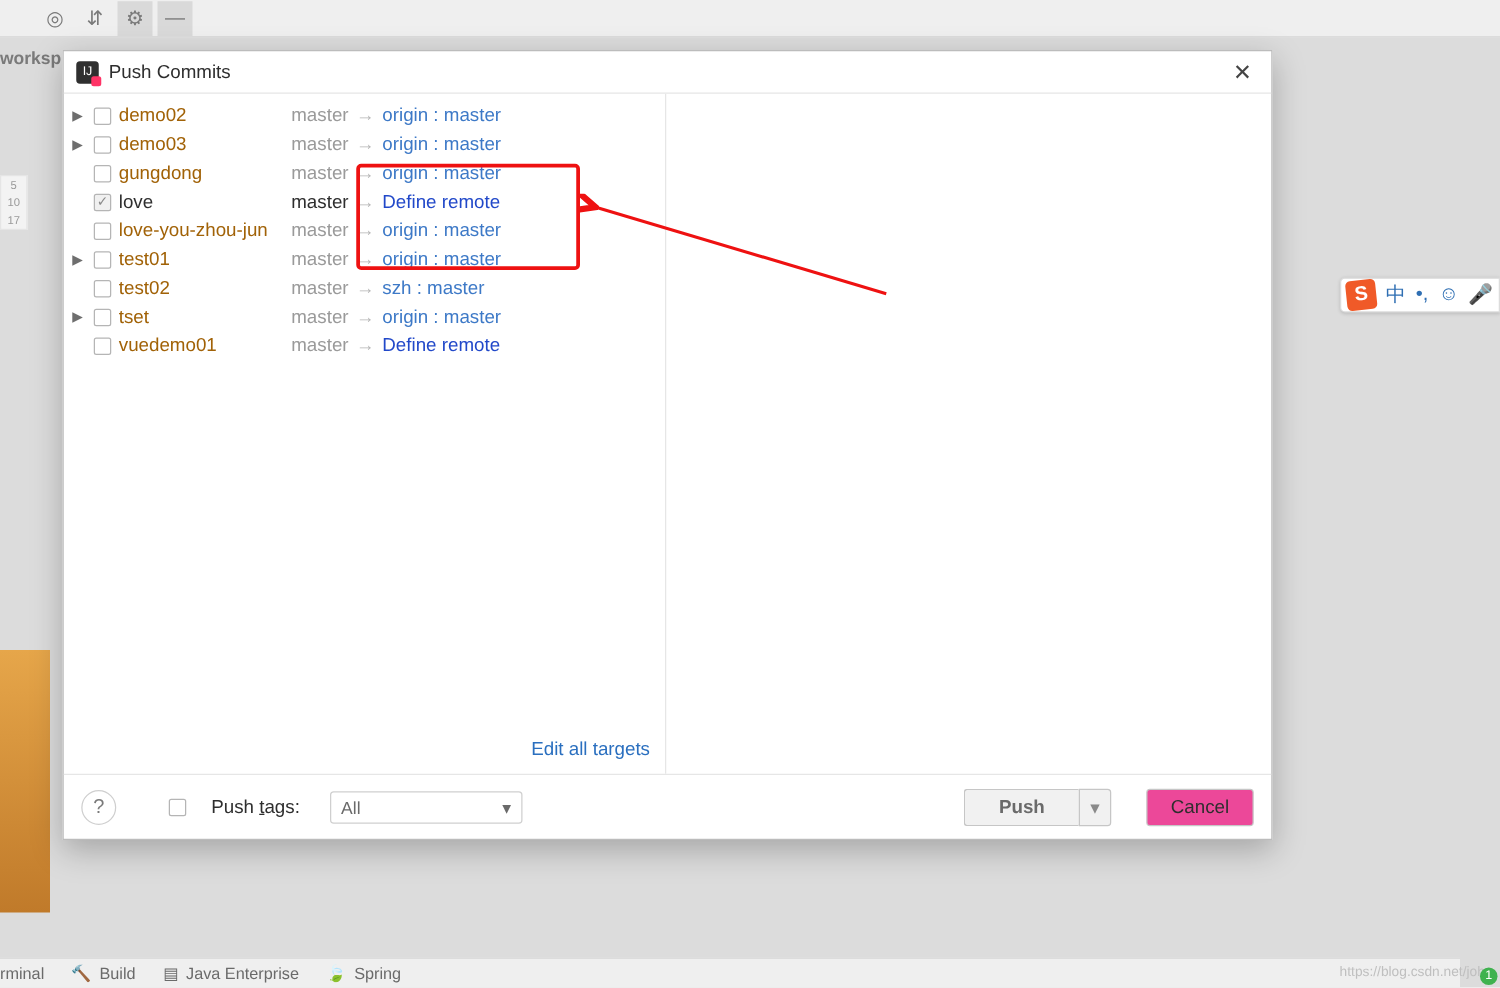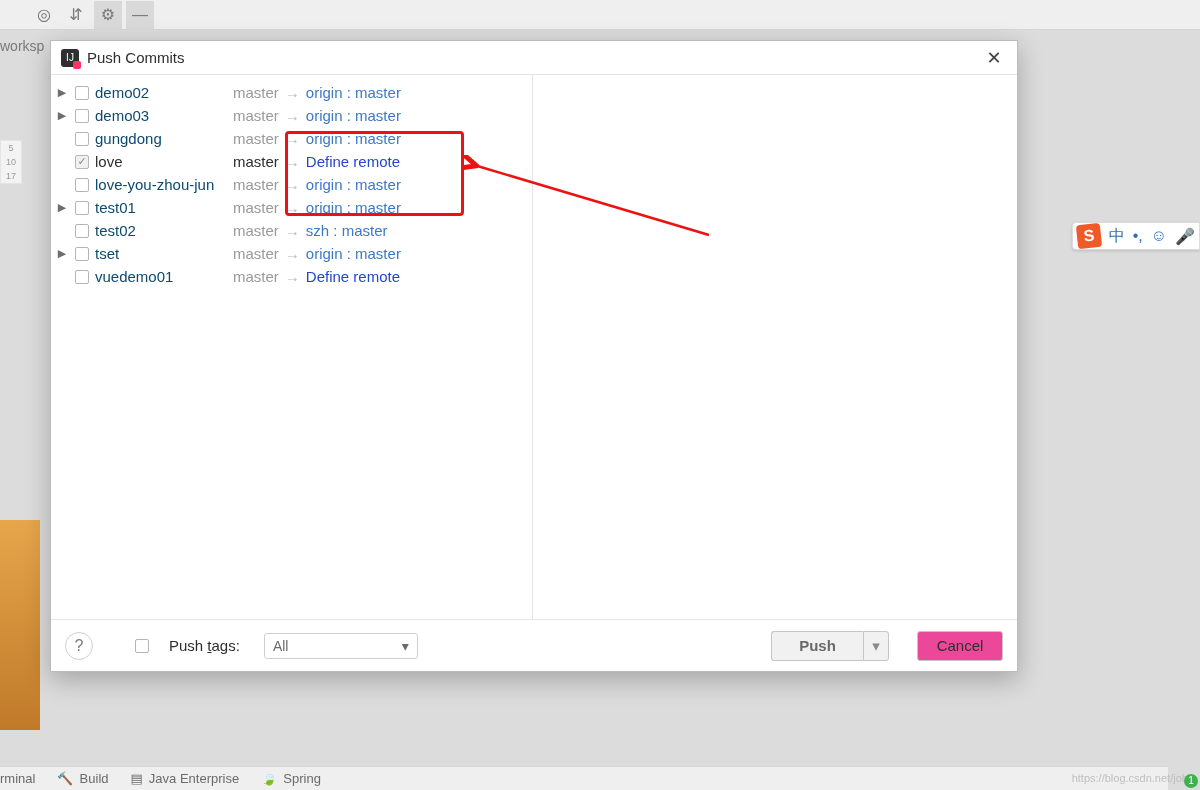--- a/index.html
+++ b/index.html
@@ -3,21 +3,21 @@
 <meta charset="utf-8">
 <style>
   * { box-sizing: border-box; font-family: "Segoe UI", Arial, sans-serif; }
   html, body { margin:0; padding:0; width:1200px; height:790px; overflow:hidden; }
   body { background:#dcdcdc; position:relative; }
 
   
   .bg-toolbar { position:absolute; left:0; top:0; height:30px; width:1200px; background:#efefef; border-bottom:1px solid #d6d6d6; display:flex; align-items:center; padding-left:30px; gap:4px;}
   .bg-toolbar .tbtn { width:28px; height:28px; display:flex; align-items:center; justify-content:center; color:#7a7a7a; font-size:16px; }
   .bg-toolbar .tbtn.sel { background:#d9d9d9; }
-  .bg-label { position:absolute; left:0; top:38px; color:#7a7a7a; font-size:14px; }
+  .bg-label { position:absolute; left:0; top:38px; color:#7a7a7a; font-size:14px;font-weight:bold; }
   .bg-editor-tools { position:absolute; left:530px; top:80px; height:24px; display:flex; align-items:center; gap:12px; color:#9a9a9a;}
   .bg-editor-tools .sep { width:1px; height:18px; background:#cfcfcf; }
   .bg-editor-tools-right { position:absolute; left:940px; top:80px; display:flex; gap:12px; color:#9a9a9a;}
   .bg-ruler { position:absolute; left:0; top:140px; width:22px; background:#f3f3f3; border:1px solid #e5e5e5; font-size:9px; color:#9a9a9a; text-align:center; line-height:14px;}
   .bg-bottom { position:absolute; left:0; bottom:0; height:24px; width:1168px; background:#efefef; border-top:1px solid #d6d6d6; display:flex; align-items:center; gap:22px; padding-left:0; color:#6a6a6a; font-size:13px;}
   .bg-bottom .item { display:flex; align-items:center; gap:6px;}
   .bg-orange { position:absolute; left:0; top:520px; width:40px; height:210px; background:linear-gradient(#e6a64a,#c07a2a); }
   .bg-watermark { position:absolute; right:6px; bottom:6px; color:#bfbfbf; font-size:11px; }
   .bg-badge { position:absolute; right:2px; bottom:2px; width:14px; height:14px; border-radius:50%; background:#3fb24f; color:#fff; font-size:10px; line-height:14px; text-align:center;}
 
@@ -34,21 +34,21 @@
   .titlebar .title { font-size:15px; color:#2e2e2e; }
   .titlebar .close { margin-left:auto; width:26px; text-align:center; font-size:18px; color:#444; cursor:pointer;}
   .dialog-body { flex:1; display:flex; min-height:0;}
   .left { width:482px; border-right:1px solid #e6e6e6; display:flex; flex-direction:column;}
   .tree { flex:1; overflow:auto; padding:6px 0 0 0;}
   .row { display:flex; align-items:center; height:23px; font-size:15px; }
   .arrow { width:14px; text-align:center; color:#6e6e6e; font-size:11px; margin-left:4px;}
   .arrow.blank { visibility:hidden;}
   .chk { width:14px; height:14px; border:1px solid #b5b5b5; border-radius:2px; margin:0 6px; display:flex; align-items:center; justify-content:center; font-size:11px; color:#8a8a8a; background:#fff;}
   .chk.checked { background:#f0f0f0;}
-  .name { color:#0c4a6e; min-width:138px; }
+  .name { color:#a16207; min-width:138px; }
   .name.sel { color:#2e2e2e; }
   .branch { color:#9a9a9a; }
   .branch.sel { color:#2e2e2e; }
   .arr2 { color:#b6b6b6; margin:0 6px;}
   .remote { color:#3d79c7;text-align:right; }
   .remote.define { color:#2148c9; }
   .edit-all { text-align:right; padding:8px 12px 10px 0;}
   .edit-all a { color:#2a6fbf; font-size:15px; text-decoration:none;}
   .right { flex:1; display:flex; align-items:flex-start; justify-content:center;}
   .right .msg { margin-top:200px; color:#7a7a7a; font-size:16px;}
@@ -199,20 +199,21 @@
           </div>
           <div class="row">
             <div class="arrow blank">▶</div>
             <div class="chk"></div>
             <div class="name">vuedemo01</div>
             <span class="branch">master</span>
             <span class="arr2">→</span>
             <span class="remote define">Define remote</span>
           </div>
         </div>
+      <div class="edit-all"><a href="#">Edit all targets</a></div>
     </div>
   </div>
   <div class="dialog-footer">
     <div class="help">?</div>
     <div class="tag-chk"></div>
     <div class="tag-label">Push <u>t</u>ags:</div>
     <div class="tag-select">
       <span>All</span>
         <span>▾</span>
     </div>

